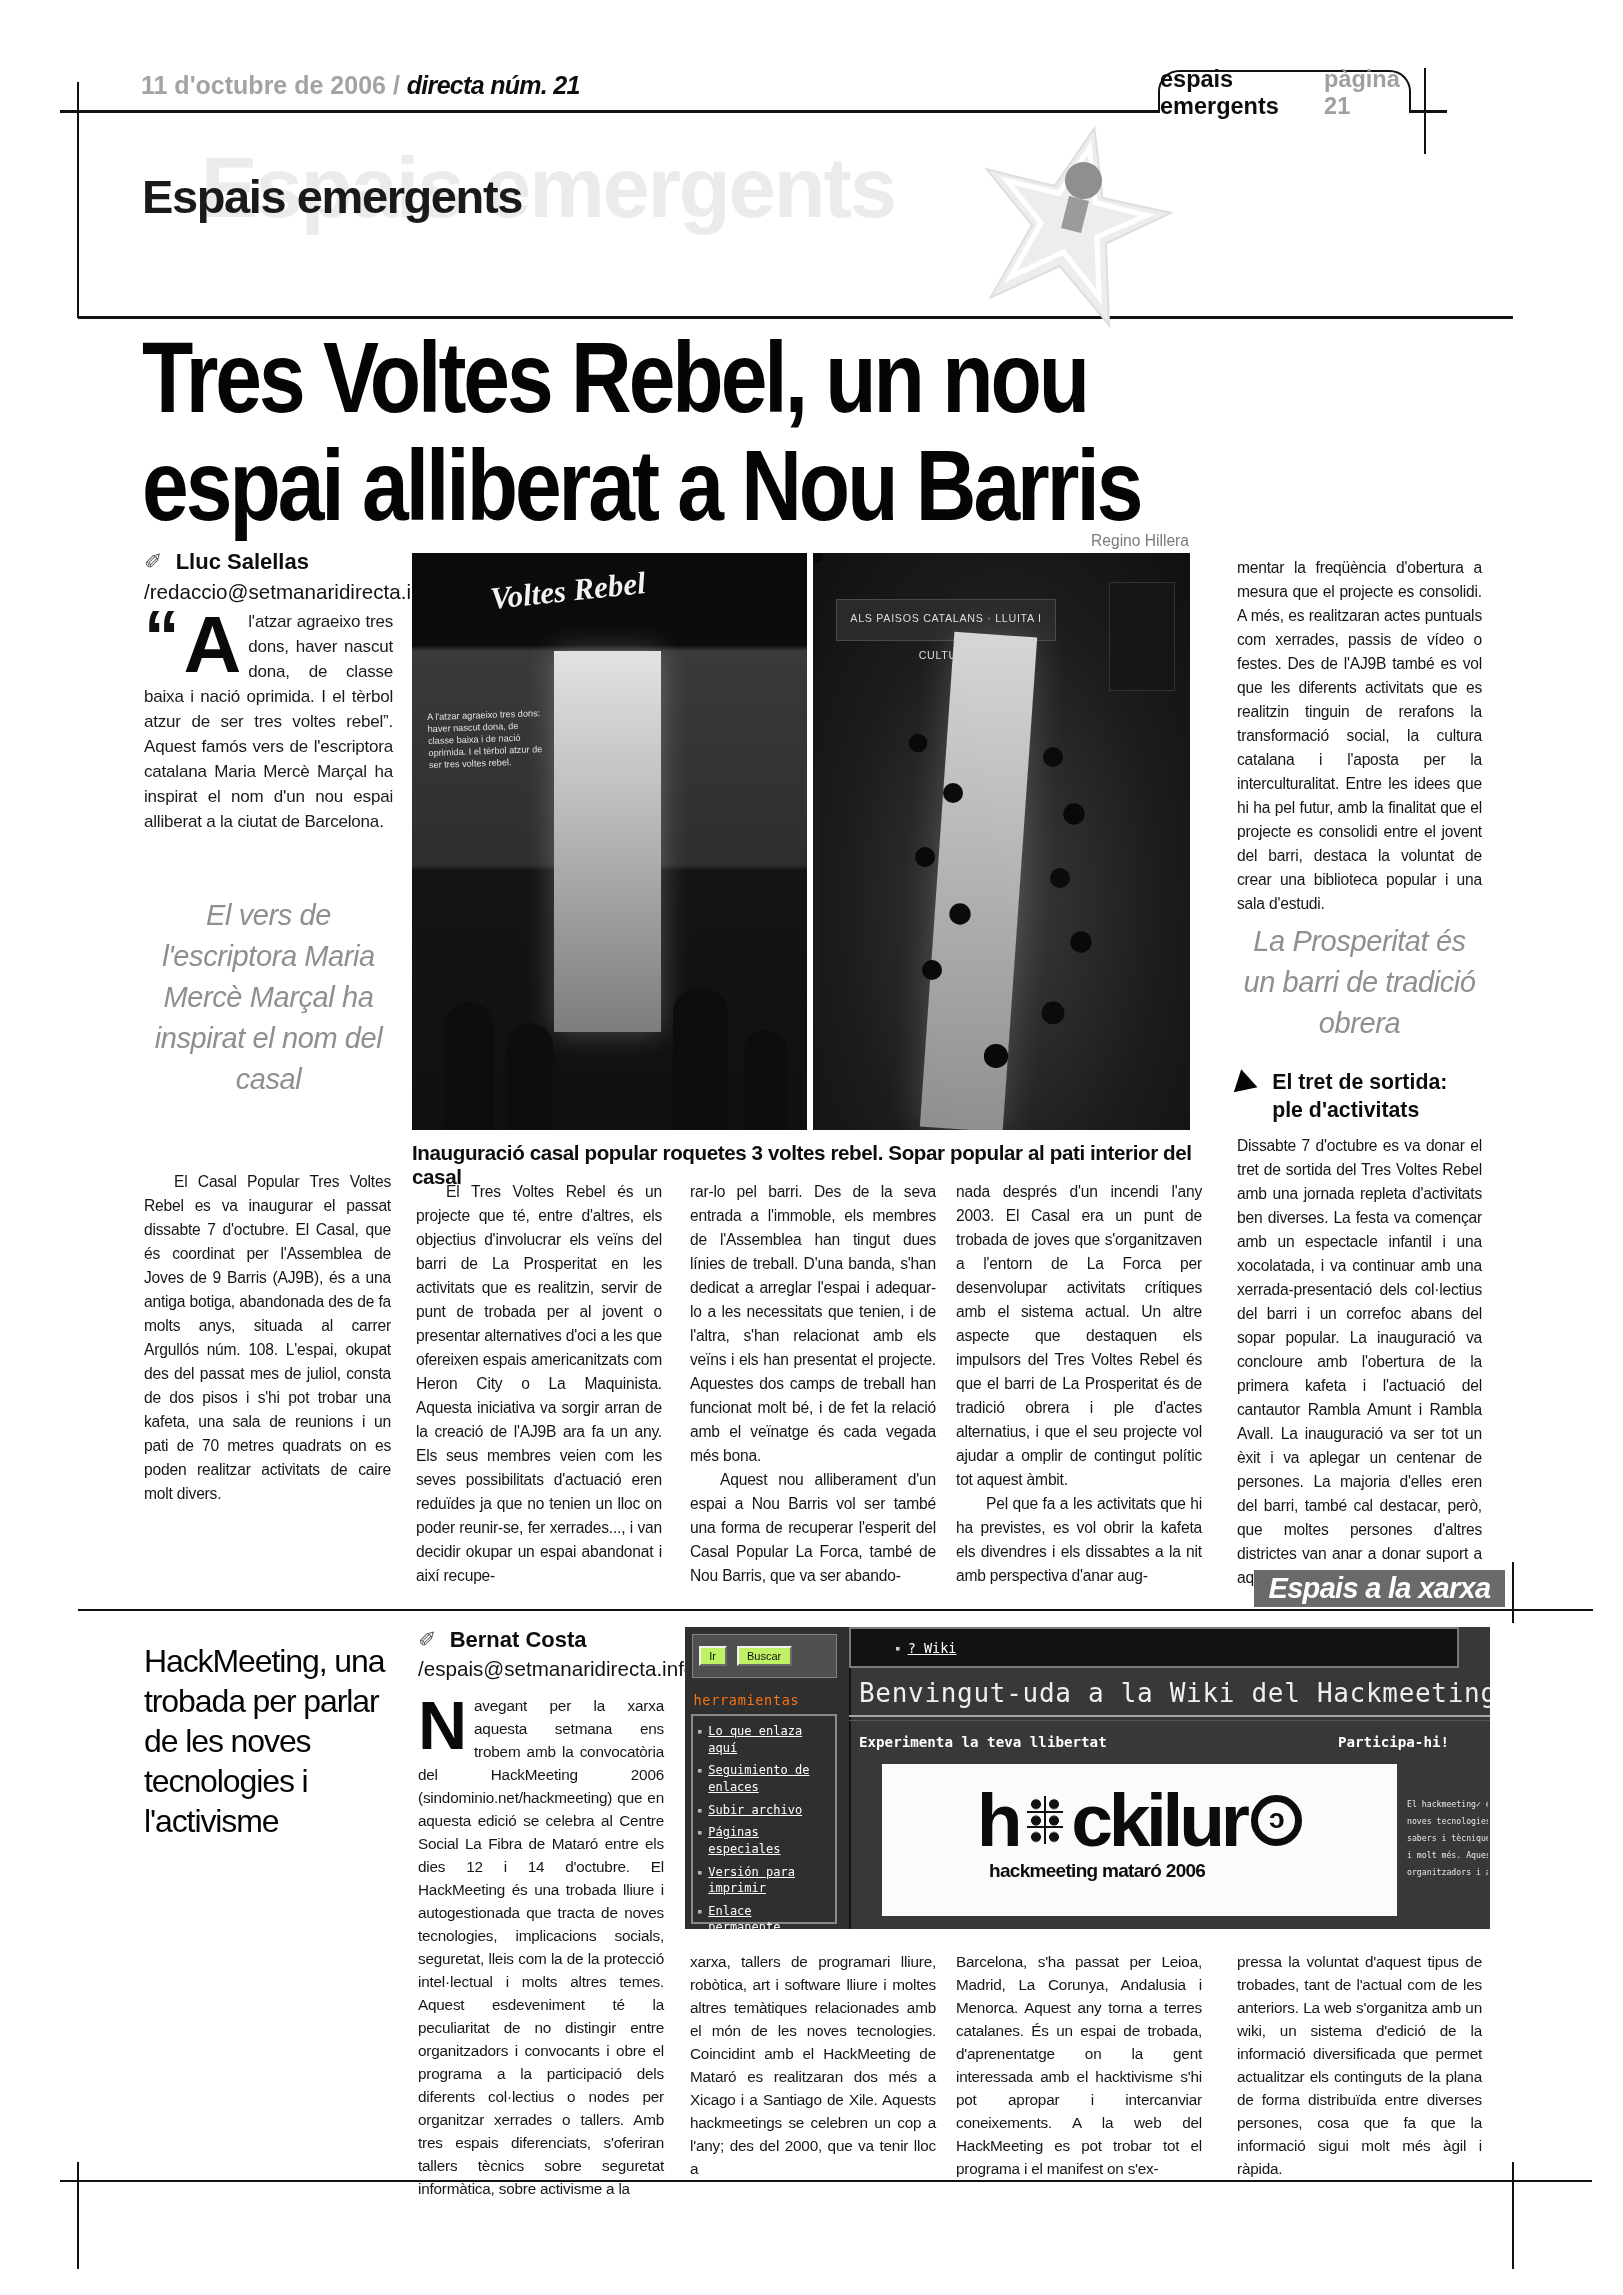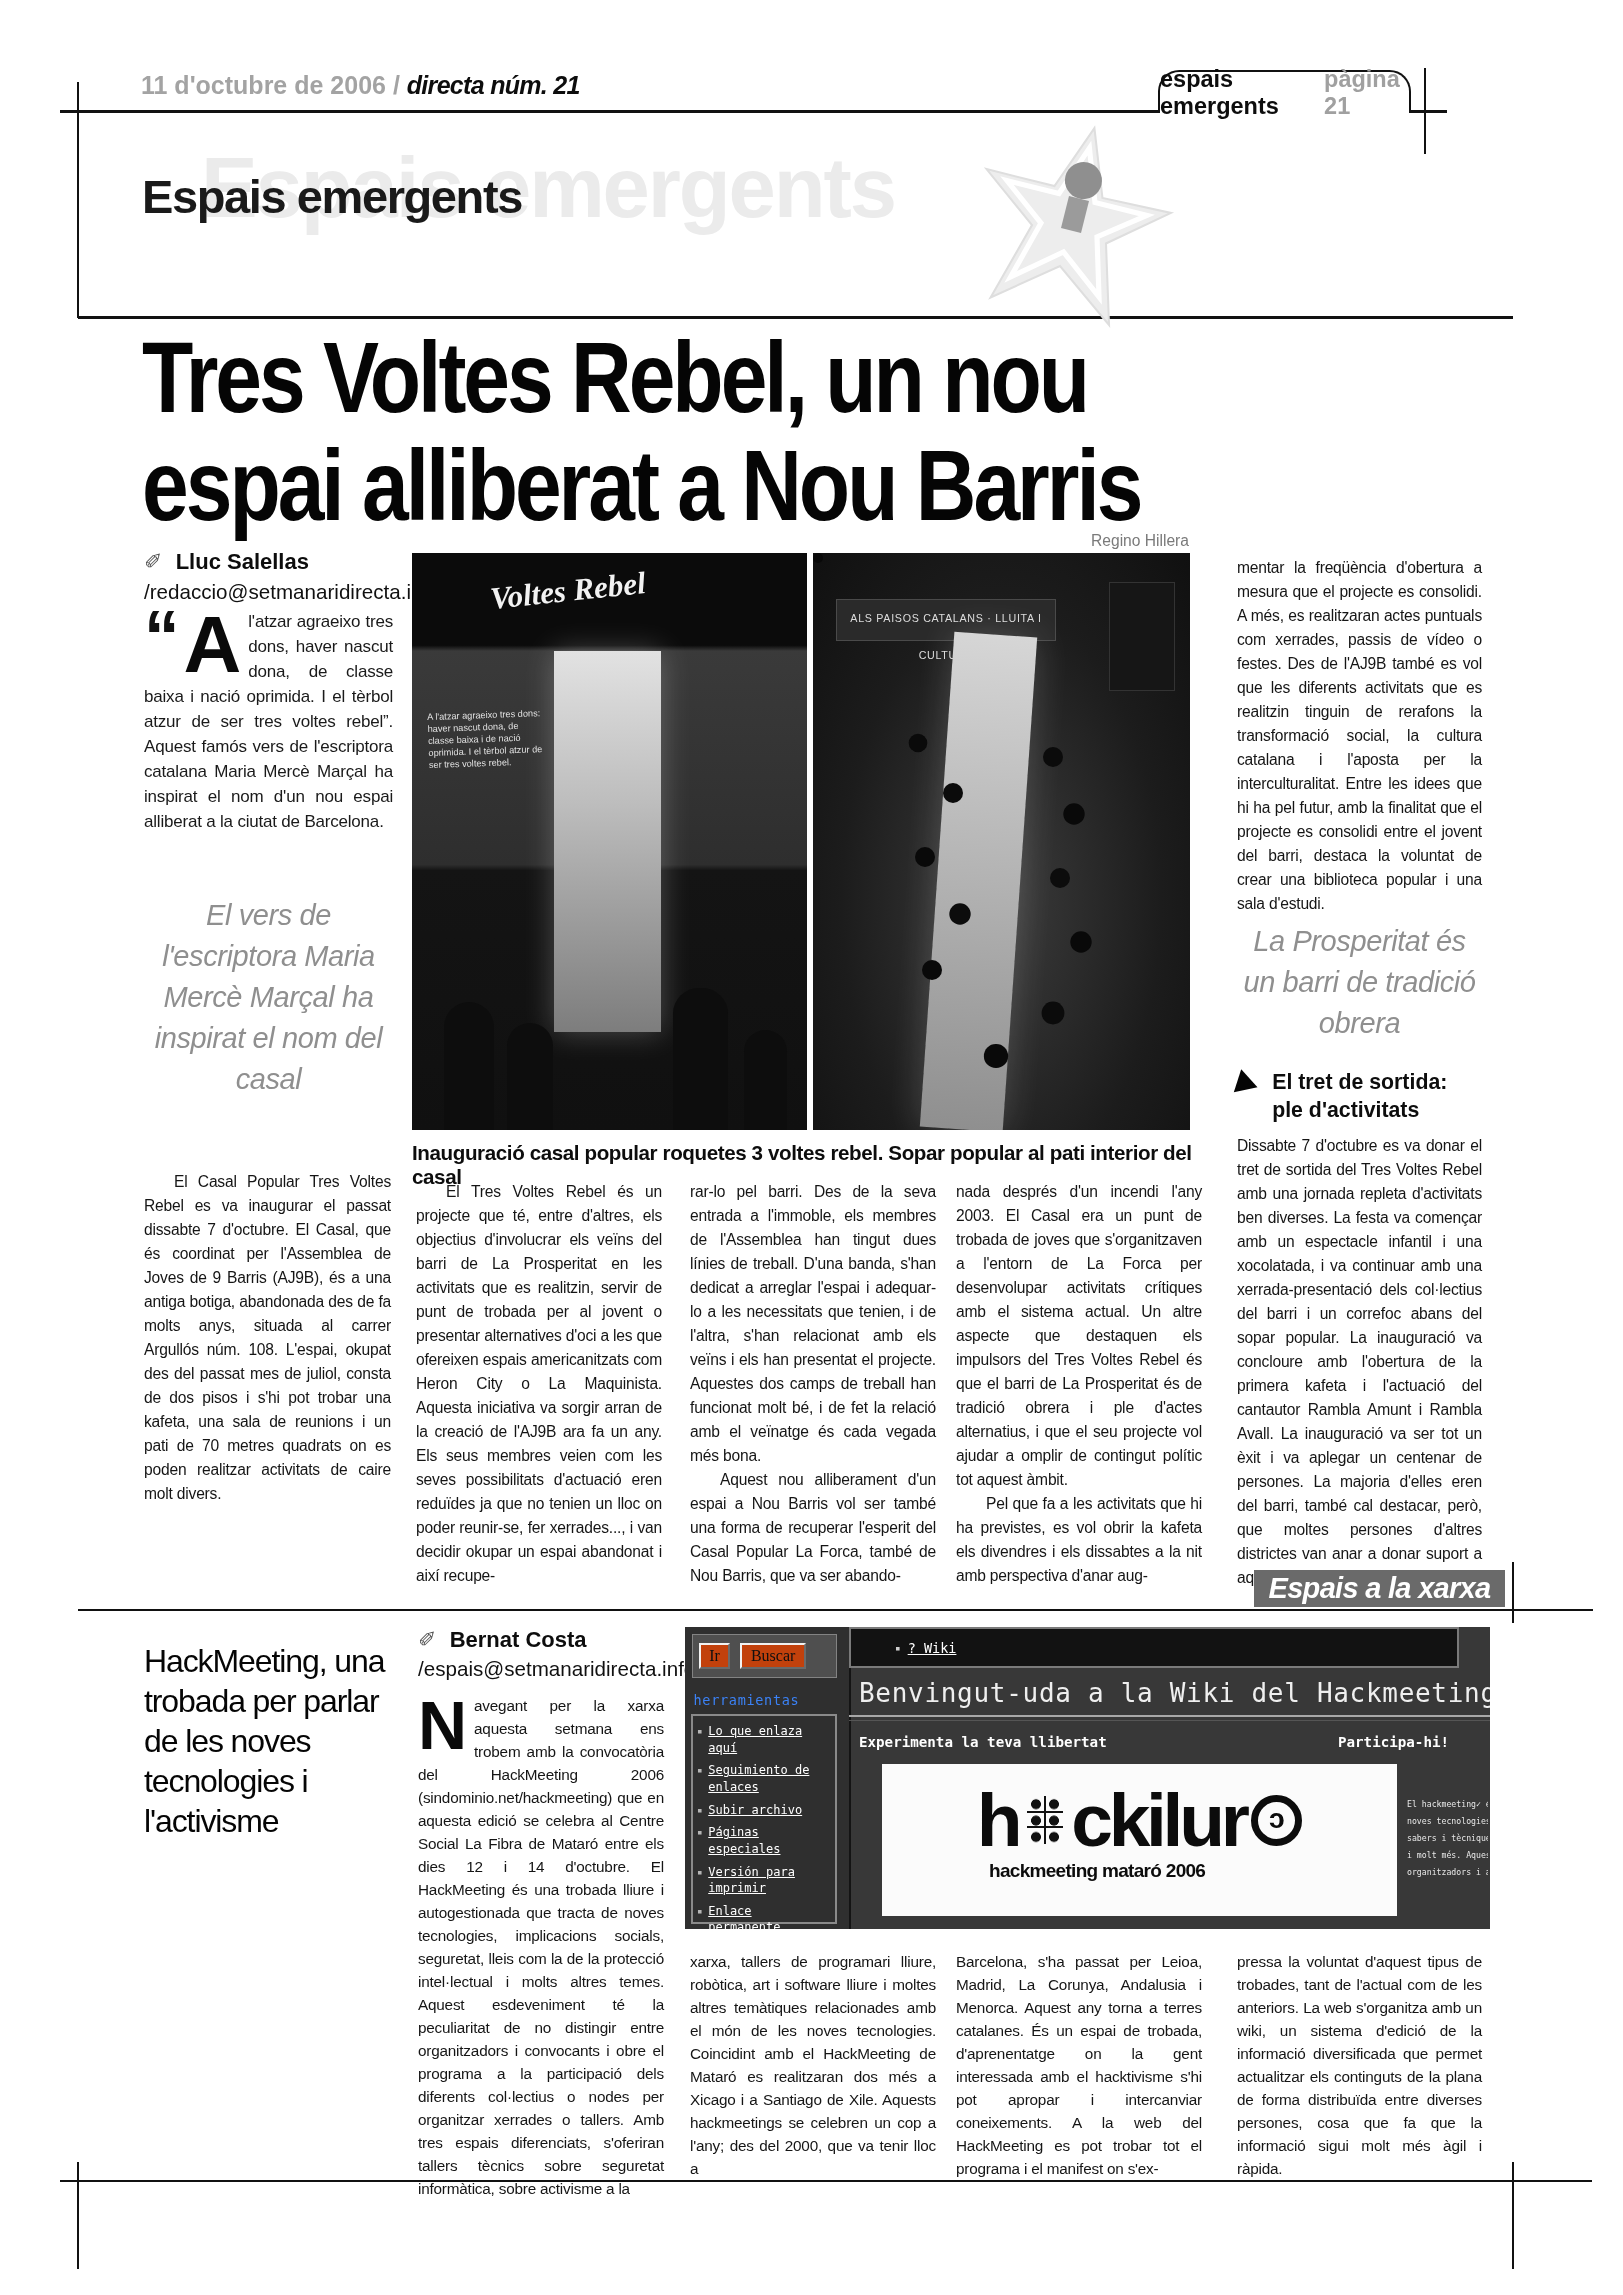--- a/index.html
+++ b/index.html
@@ -76,23 +76,23 @@
              display:flex;align-items:center;justify-content:center;margin-left:44px;}
   
   .a2head{position:absolute;left:144px;top:1641px;width:263px;font-size:32px;line-height:40px;
           font-weight:400;letter-spacing:-1.1px;color:#050505;}
   
   .wiki{position:absolute;left:685px;top:1627px;width:805px;height:302px;background:#383838;overflow:hidden;
         font-family:"DejaVu Sans Mono",monospace;}
   .wiki .sidebar{position:absolute;left:0;top:0;width:164px;height:100%;background:#2f2f2f;border-right:2.8px solid #141414;}
   .btnpanel{position:absolute;left:7.1px;top:7.1px;width:145px;height:44px;background:#4f4f4f;
             border:1.4px solid #838383;display:flex;align-items:center;gap:10px;padding-left:5.7px;box-sizing:border-box;}
-  .wbtn{background:#c2410c;color:#101010;font-family:Liberation Serif, serif;font-size:16px;
+  .wbtn{background:#bef264;color:#101010;font-family:Liberation Sans, sans-serif;font-size:11px;
         border-style:solid;border-width:2.1px;border-color:#f2f2f2 #6a6a6a #6a6a6a #f2f2f2;padding:2.1px 8.5px;}
-  .toolshead{position:absolute;left:8.5px;top:65px;color:#3b82f6;font-size:13.5px;letter-spacing:0.7px;}
+  .toolshead{position:absolute;left:8.5px;top:65px;color:#f97316;font-size:13.5px;letter-spacing:0.7px;}
   .linkbox{position:absolute;left:5.7px;top:87px;width:146px;height:210px;border:2.1px solid #8a8a8a;
            box-sizing:border-box;padding:7.1px 4.3px 4.3px 4.3px;}
   .linkbox ul{list-style:none;margin:0;padding:0;}
   .linkbox li{display:flex;gap:5.7px;margin-bottom:6.4px;}
   .lbul{color:#b5b5b5;font-size:9.2px;line-height:15.6px;}
   .wlink{color:#fff;font-size:12px;line-height:16.4px;text-decoration:underline;width:115px;display:inline-block;}
   .wmain{position:absolute;left:164px;top:0;width:641px;height:100%;}
   .wtopbar{position:absolute;left:0;top:0;width:610px;height:41px;background:#121212;border:2.1px solid #7a7a7a;
            box-sizing:border-box;display:flex;align-items:center;}
   .wtopbar .bul{color:#cfcfcf;font-size:9.2px;margin:0 7.1px 0 44px;}

